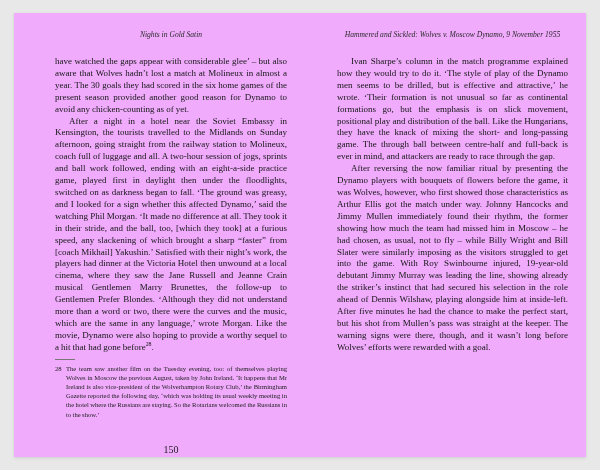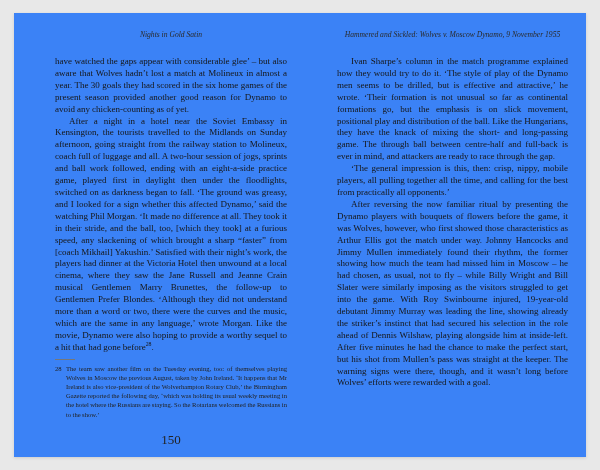--- a/index.html
+++ b/index.html
@@ -5,21 +5,21 @@
   html,body{margin:0;padding:0;}
   body{
     width:600px;height:470px;
     background:#e8e8e8;
     font-family:"Liberation Serif", serif;
     -webkit-font-smoothing:antialiased;
   }
   .stage{position:relative;width:600px;height:470px;background:#e8e8e8;overflow:hidden;}
   .spread{
     position:absolute;left:14px;top:13px;width:572px;height:444px;
-    background:#3b82f6;
+    background:#f0abfc;
     box-shadow:0 1px 3px rgba(0,0,0,0.12);
     display:flex;
   }
   .page{position:relative;width:286px;box-sizing:border-box;overflow:hidden;height:444px;}
   .page-left{padding:17px 13px 0 41px;}
   .page-right{padding:17px 18px 0 37px;}
   .running-head{
     font-style:italic;
     text-align:center;
     font-size:7.6px;
@@ -49,22 +49,22 @@
   .footnote{
     display:flex;
     font-size:6.6px;
     line-height:9.2px;
     color:#222222;
   }
   .fn-num{flex:none;width:11px;}
   .fn-text{flex:1;text-align:justify;word-spacing:-0.2px;}
   .folio{
     position:absolute;
-    bottom:9px;
-    font-size:13px;
+    bottom:2px;
+    font-size:10px;
     color:#222222;
     text-align:center;
   }
   .page-left .folio{left:41px;right:13px;}
   .page-right .folio{left:37px;right:18px;}
 </style>
 </head>
 <body>
 
 <div class="stage">
@@ -81,19 +81,18 @@
         <span class="fn-num">28</span>
         <span class="fn-text"><span>The team saw another film on the Tuesday evening, too: of themselves playing Wolves in Moscow the previous August, taken by John Ireland. ‘It happens that Mr Ireland is also vice-president of the Wolverhampton Rotary Club,’ the </span><span class="it">Birmingham Gazette</span><span> reported the following day, ‘which was holding its usual weekly meeting in the hotel where the Russians are staying. So the Rotarians welcomed the Russians in to the show.’</span></span>
       </div>
       <div class="folio">150</div>
     </section>
 
     <section class="page page-right">
       <div class="running-head">Hammered and Sickled: Wolves v. Moscow Dynamo, 9 November 1955</div>
       <div class="body-text">
           <p class="para indent"><span>Ivan Sharpe’s column in the match programme explained how they would try to do it. ‘The style of play of the Dynamo men seems to be drilled, but is effective and attractive,’ he wrote. ‘Their formation is not unusual so far as continental formations go, but the emphasis is on slick movement, positional play and distribution of the ball. Like the Hungarians, they have the knack of mixing the short- and long-passing game. The through ball between centre-half and full-back is ever in mind, and attackers are ready to race through the gap.</span></p>
-          <p class="para indent"><span>‘The general impression is this, then: crisp, nippy, mobile players, all pulling together all the time, and calling for the best from practically all opponents.’</span></p>
           <p class="para indent"><span>After reversing the now familiar ritual by presenting the Dynamo players with bouquets of flowers before the game, it was Wolves, however, who first showed those characteristics as Arthur Ellis got the match under way. Johnny Hancocks and Jimmy Mullen immediately found their rhythm, the former showing how much the team had missed him in Moscow – he had chosen, as usual, not to fly – while Billy Wright and Bill Slater were similarly imposing as the visitors struggled to get into the game. With Roy Swinbourne injured, 19-year-old debutant Jimmy Murray was leading the line, showing already the striker’s instinct that had secured his selection in the role ahead of Dennis Wilshaw, playing alongside him at inside-left. After five minutes he had the chance to make the perfect start, but his shot from Mullen’s pass was straight at the keeper. The warning signs were there, though, and it wasn’t long before Wolves’ efforts were rewarded with a goal.</span></p>
         </div>
     </section>
 
   </div>
 </div>
 
 </body></html>

